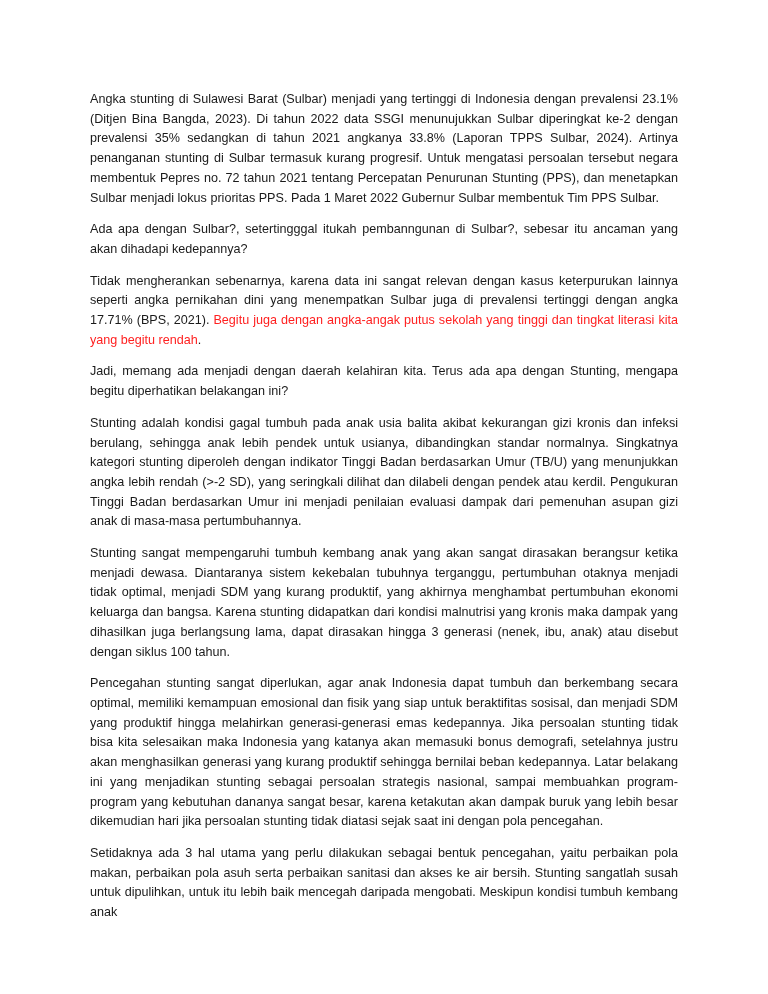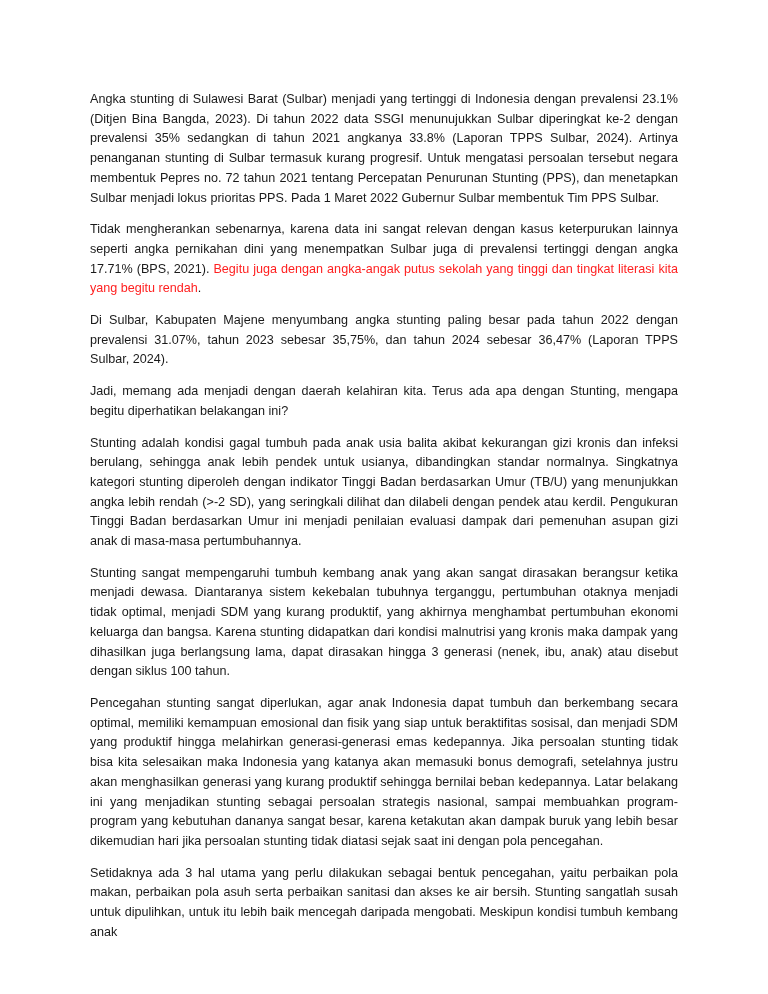--- a/index.html
+++ b/index.html
@@ -18,20 +18,20 @@
     margin: 0 0 12px 0;
     text-align: justify;
   }
   .red { color: #ff1f1f; }
 </style>
 </head>
 <body>
 
 <div class="page">
   <p>Angka stunting di Sulawesi Barat (Sulbar) menjadi yang tertinggi di Indonesia dengan prevalensi 23.1% (Ditjen Bina Bangda, 2023). Di tahun 2022 data SSGI menunujukkan Sulbar diperingkat ke-2 dengan prevalensi 35% sedangkan di tahun 2021 angkanya 33.8% (Laporan TPPS Sulbar, 2024). Artinya penanganan stunting di Sulbar termasuk kurang progresif. Untuk mengatasi persoalan tersebut negara membentuk Pepres no. 72 tahun 2021 tentang Percepatan Penurunan Stunting (PPS), dan menetapkan Sulbar menjadi lokus prioritas PPS. Pada 1 Maret 2022 Gubernur Sulbar membentuk Tim PPS Sulbar.</p>
+  <p>Ada apa dengan Sulbar?, setertingggal itukah pembanngunan di Sulbar?, sebesar itu ancaman yang akan dihadapi kedepannya?</p>
   <p><span>Tidak mengherankan sebenarnya, karena data ini sangat relevan dengan kasus keterpurukan lainnya seperti angka pernikahan dini yang menempatkan Sulbar juga di prevalensi tertinggi dengan angka 17.71% (BPS, 2021). </span><span class="red">Begitu juga dengan angka-angak putus sekolah yang tinggi dan tingkat literasi kita yang begitu rendah</span><span>.</span></p>
-  <p>Di Sulbar, Kabupaten Majene menyumbang angka stunting paling besar pada tahun 2022 dengan prevalensi 31.07%, tahun 2023 sebesar 35,75%, dan tahun 2024 sebesar 36,47% (Laporan TPPS Sulbar, 2024).</p>
   <p>Jadi, memang ada menjadi dengan daerah kelahiran kita. Terus ada apa dengan Stunting, mengapa begitu diperhatikan belakangan ini?</p>
   <p>Stunting adalah kondisi gagal tumbuh pada anak usia balita akibat kekurangan gizi kronis dan infeksi berulang, sehingga anak lebih pendek untuk usianya, dibandingkan standar normalnya. Singkatnya kategori stunting diperoleh dengan indikator Tinggi Badan berdasarkan Umur (TB/U) yang menunjukkan angka lebih rendah (&gt;-2 SD), yang seringkali dilihat dan dilabeli dengan pendek atau kerdil. Pengukuran Tinggi Badan berdasarkan Umur ini menjadi penilaian evaluasi dampak dari pemenuhan asupan gizi anak di masa-masa pertumbuhannya.</p>
   <p>Stunting sangat mempengaruhi tumbuh kembang anak yang akan sangat dirasakan berangsur ketika menjadi dewasa. Diantaranya sistem kekebalan tubuhnya terganggu, pertumbuhan otaknya menjadi tidak optimal, menjadi SDM yang kurang produktif, yang akhirnya menghambat pertumbuhan ekonomi keluarga dan bangsa. Karena stunting didapatkan dari kondisi malnutrisi yang kronis maka dampak yang dihasilkan juga berlangsung lama, dapat dirasakan hingga 3 generasi (nenek, ibu, anak) atau disebut dengan siklus 100 tahun.</p>
   <p>Pencegahan stunting sangat diperlukan, agar anak Indonesia dapat tumbuh dan berkembang secara optimal, memiliki kemampuan emosional dan fisik yang siap untuk beraktifitas sosisal, dan menjadi SDM yang produktif hingga melahirkan generasi-generasi emas kedepannya. Jika persoalan stunting tidak bisa kita selesaikan maka Indonesia yang katanya akan memasuki bonus demografi, setelahnya justru akan menghasilkan generasi yang kurang produktif sehingga bernilai beban kedepannya. Latar belakang ini yang menjadikan stunting sebagai persoalan strategis nasional, sampai membuahkan program-program yang kebutuhan dananya sangat besar, karena ketakutan akan dampak buruk yang lebih besar dikemudian hari jika persoalan stunting tidak diatasi sejak saat ini dengan pola pencegahan.</p>
   <p>Setidaknya ada 3 hal utama yang perlu dilakukan sebagai bentuk pencegahan, yaitu perbaikan pola makan, perbaikan pola asuh serta perbaikan sanitasi dan akses ke air bersih. Stunting sangatlah susah untuk dipulihkan, untuk itu lebih baik mencegah daripada mengobati. Meskipun kondisi tumbuh kembang anak</p>
 </div>
 
 </body></html>

